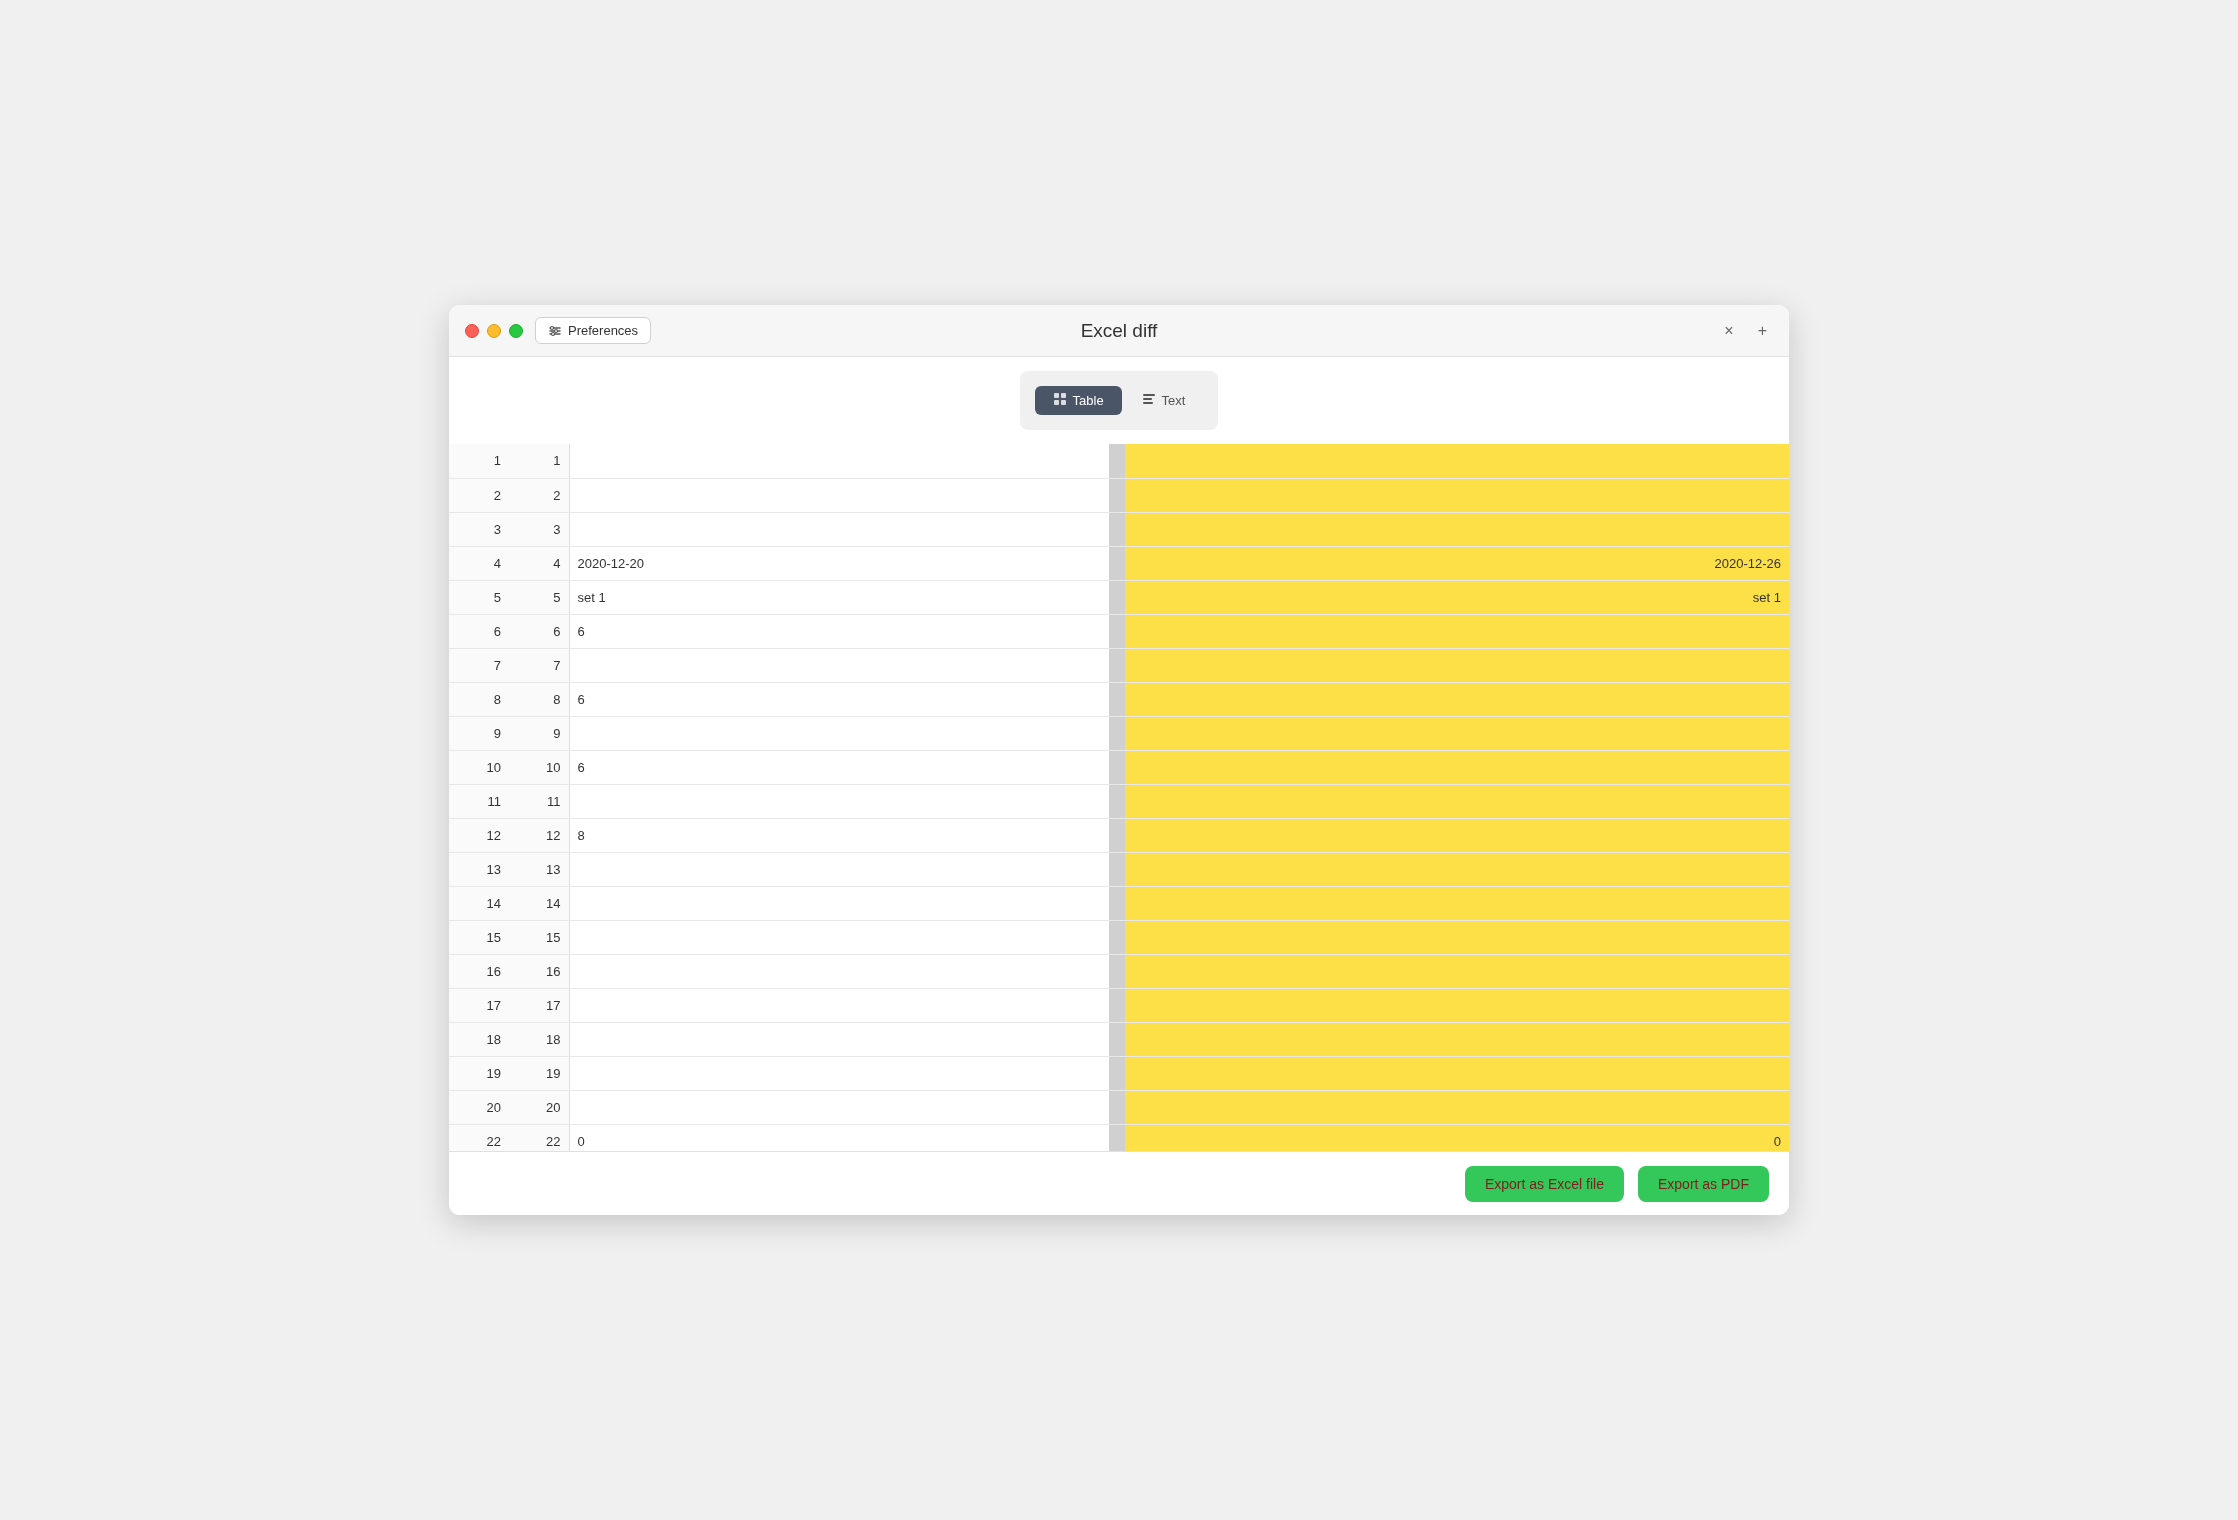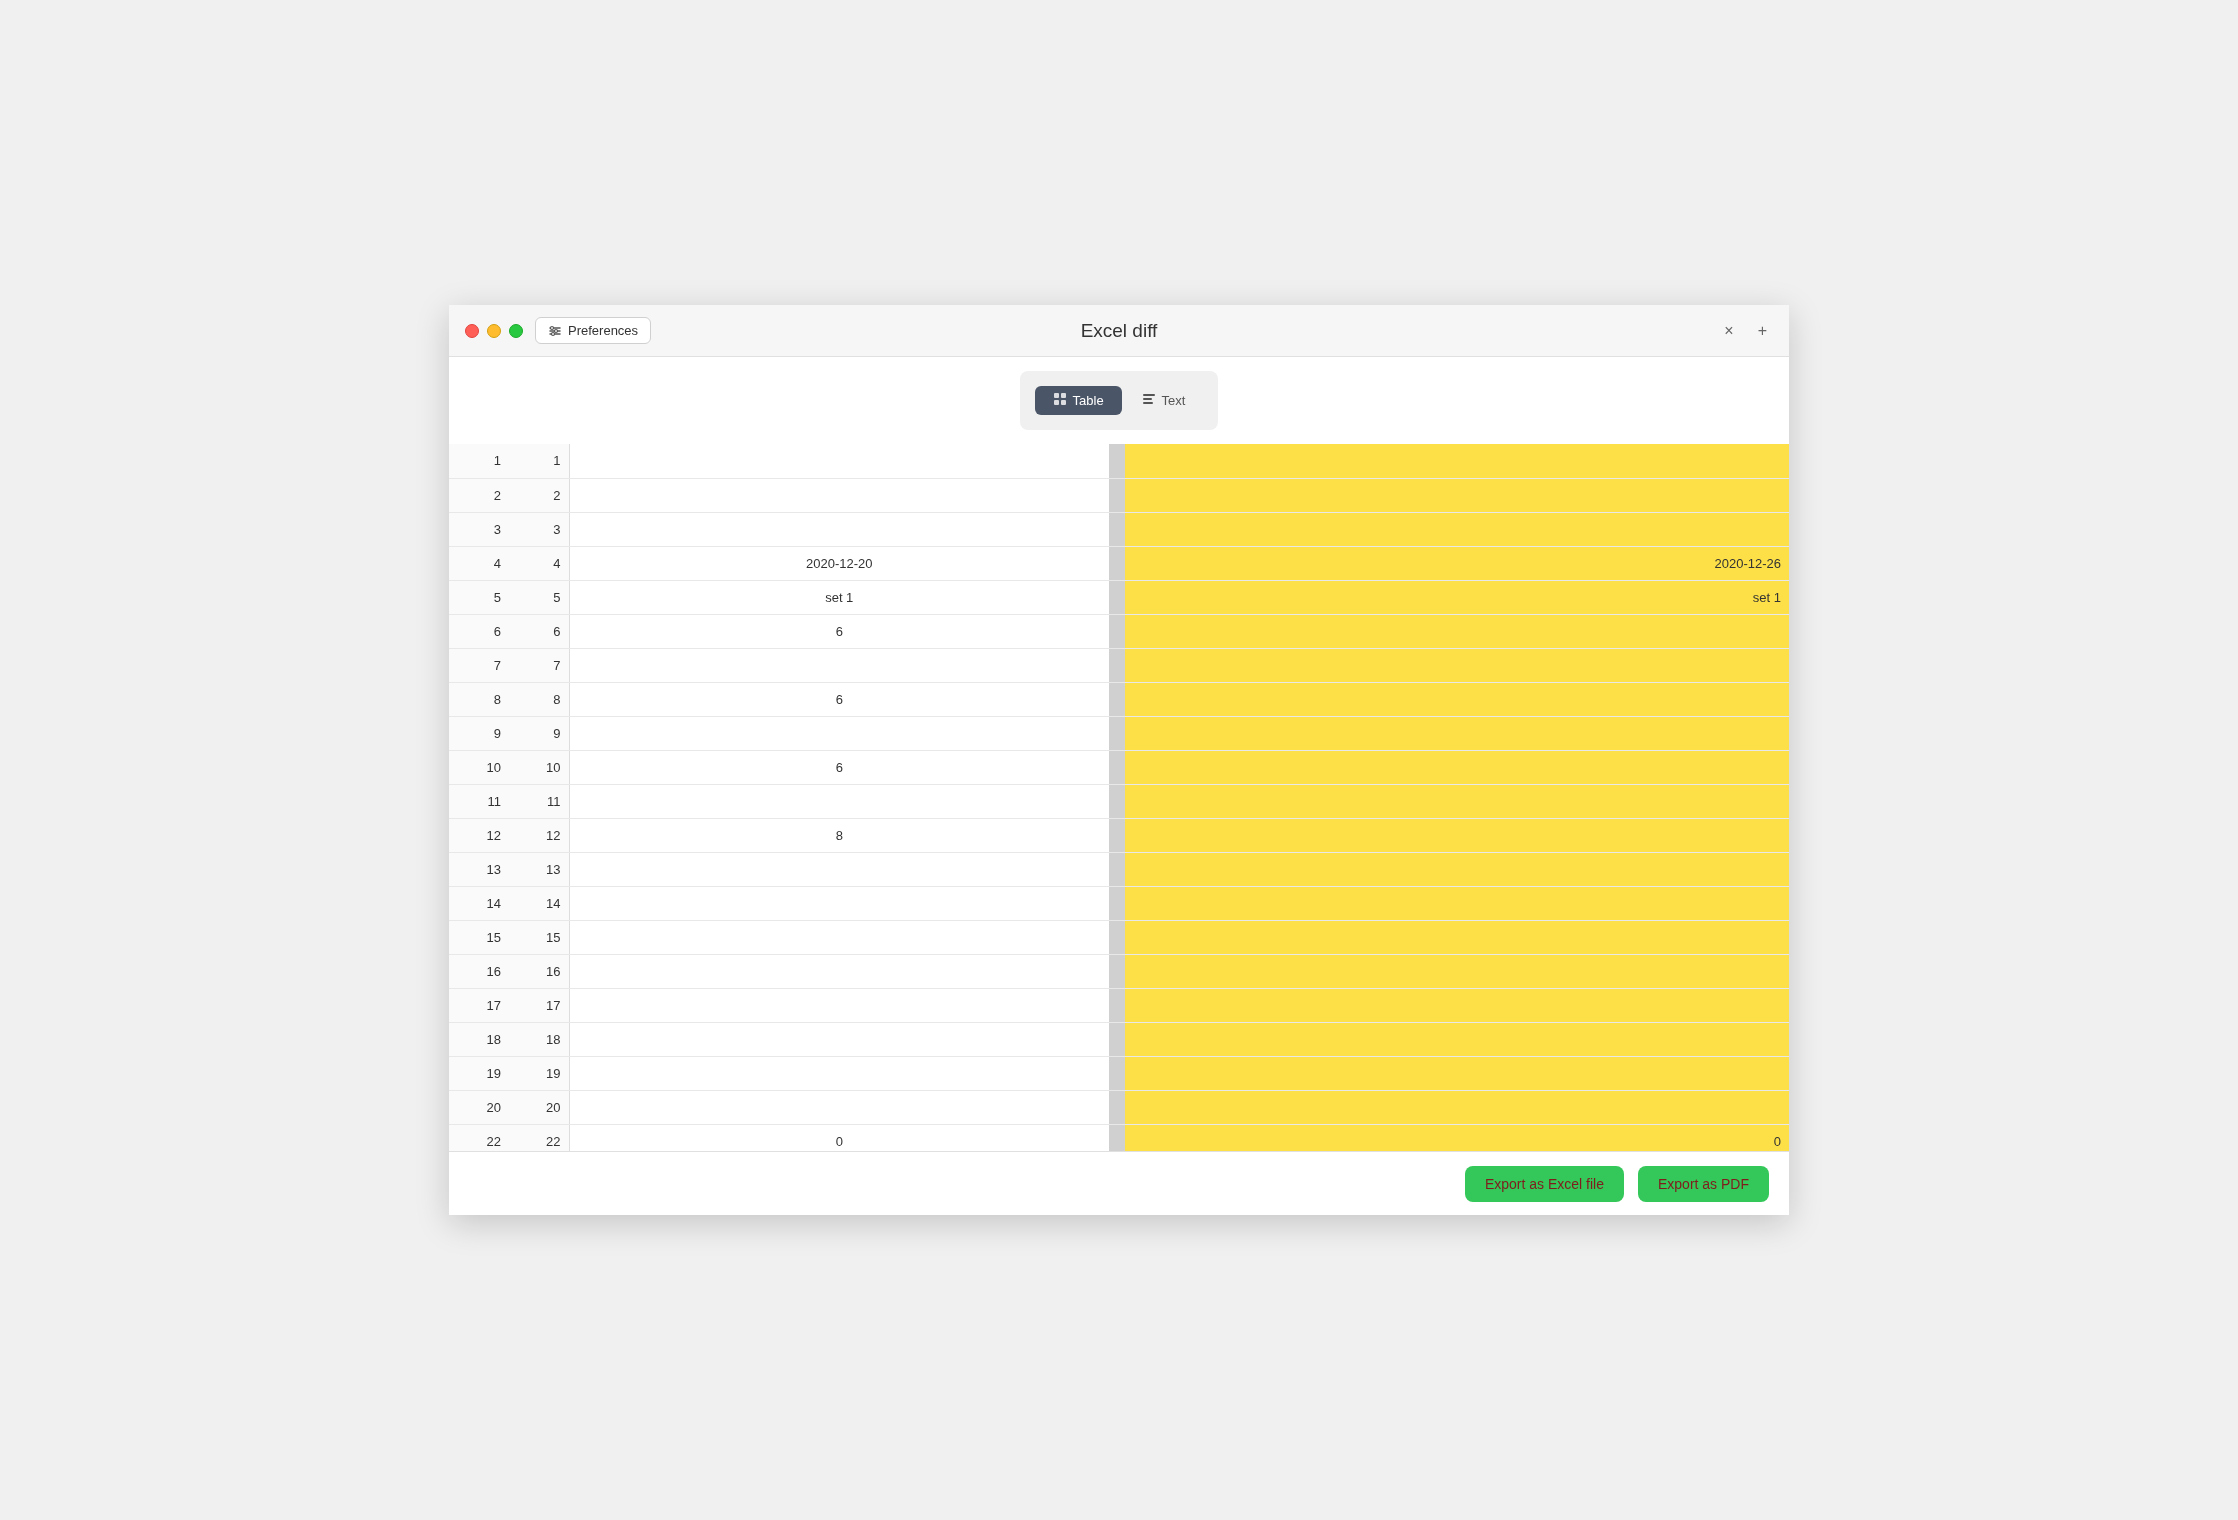--- a/index.html
+++ b/index.html
@@ -14,21 +14,21 @@
       display: flex;
       justify-content: center;
       align-items: center;
       min-height: 100vh;
     }
 
     .window {
       width: 1340px;
       height: 910px;
       background: #ffffff;
-      border-radius: 0;
+      border-radius: 11px;
       box-shadow: 0 8px 32px rgba(0,0,0,0.18);
       display: flex;
       flex-direction: column;
       overflow: hidden;
     }
 
     .titlebar {
       height: 52px;
       background: #f6f6f6;
       border-bottom: 1px solid #e0e0e0;
@@ -177,21 +177,20 @@
       text-align: right;
       color: #aaa;
       background: #fafafa;
       padding-right: 12px;
       border-right: 1px solid #ddd;
       user-select: none;
     }
 
     .cell-left {
       width: 540px;
-      text-align: center;
       background: #ffffff;
     }
 
     .cell-right {
       text-align: right;
       background: #fde047;
     }
 
     .footer {
       height: 64px;

